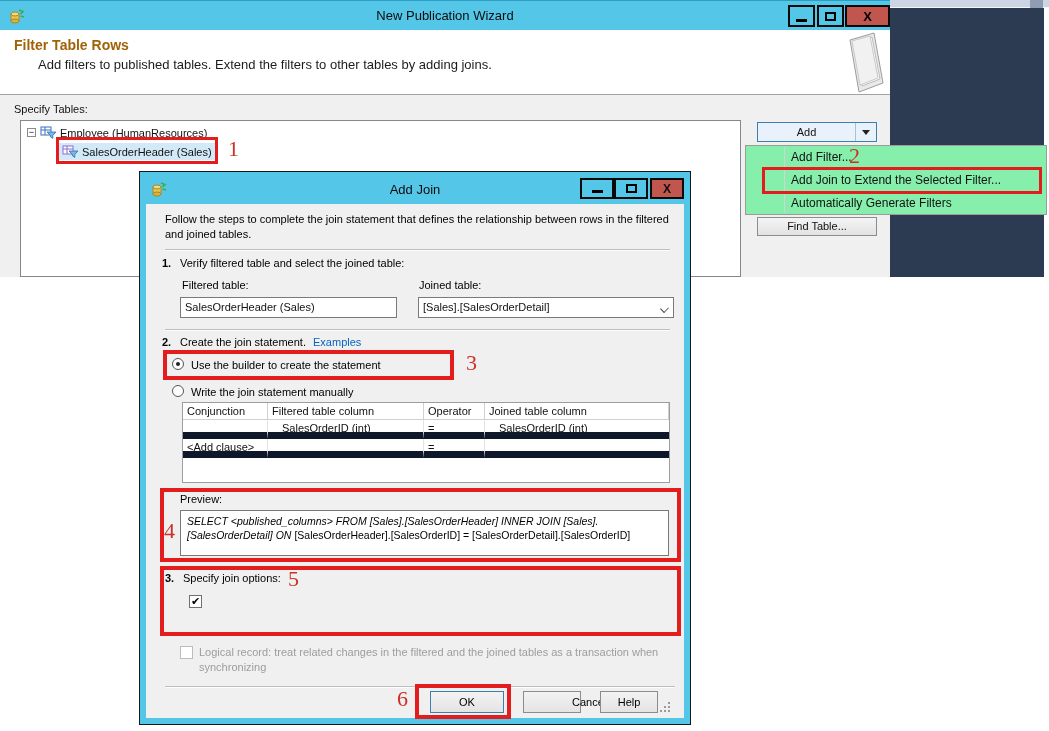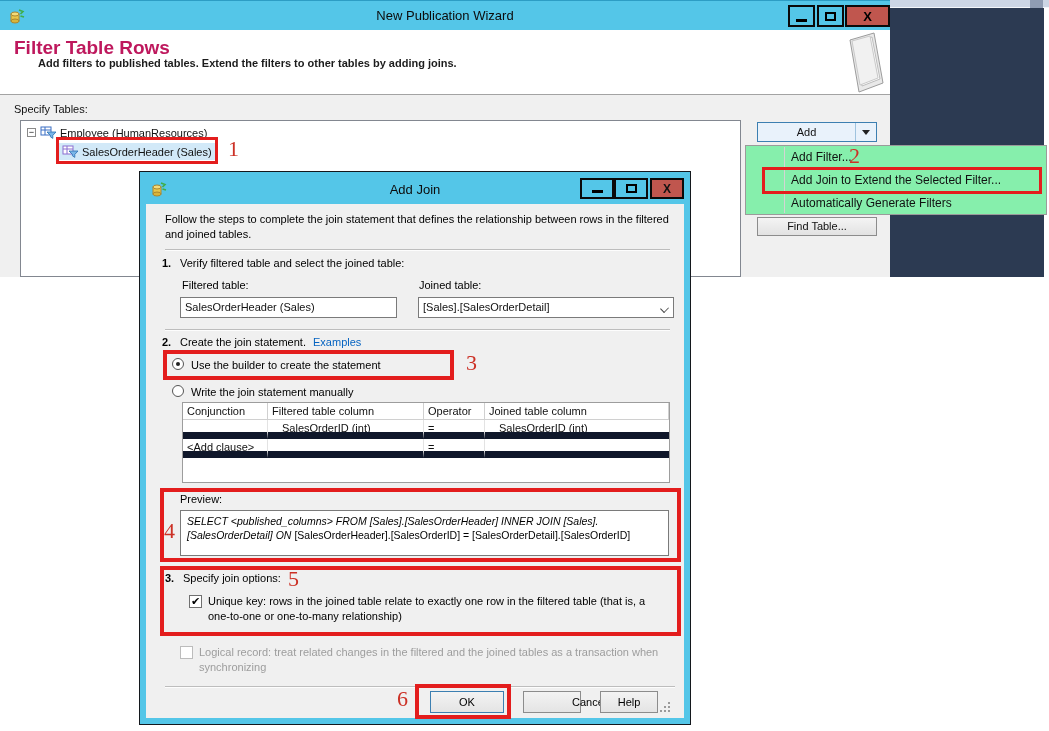--- a/index.html
+++ b/index.html
@@ -16,22 +16,22 @@
   #wizard { left:0; top:0; width:890px; height:277px; background:#f0f0f0; overflow:visible; }
   #wizard-titlebar { left:0; top:0; width:890px; height:30px; background:#54c6e8; border-top:1px solid #2d9dc4; }
   .win-title { width:100%; text-align:center; font-size:13px; color:#0c0c0c; line-height:30px; }
   .winbtn { position:absolute; top:4px; height:22px; border:2px solid #0a0a0a; background:#54c6e8;
             display:flex; align-items:center; justify-content:center; }
   .winbtn.close { background:#c0564e; color:#000; font-weight:bold; font-size:13px; }
   .glyph-min { width:11px; height:3px; background:#000; margin-top:8px; }
   .glyph-max { width:11px; height:9px; border:2px solid #000; background:transparent; }
 
   #wizard-header { left:0; top:30px; width:890px; height:65px; background:#ffffff; border-bottom:1px solid #a3a3a3; }
-  .page-title { position:absolute; left:14px; top:7px; font-size:19px; font-weight:bold; color:#be185d; }
-  .page-subtitle { position:absolute; left:38px; top:27px; font-size:11px; color:#1c1c1c;font-weight:bold; }
+  .page-title { position:absolute; left:14px; top:7px; font-size:14px; font-weight:bold; color:#a16207; }
+  .page-subtitle { position:absolute; left:38px; top:27px; font-size:13px; color:#1c1c1c; }
 
   #filtered-tables-label { left:14px; top:103px; font-size:11px; }
   #tree-box { left:20px; top:120px; width:721px; height:157px; background:#fff; border:1px solid #828790; }
   .tree-row { position:absolute; display:flex; align-items:center; font-size:11px; white-space:nowrap; }
   .expander { width:9px; height:9px; border:1px solid #898989; background:#fff; font-size:9px; line-height:7px;
               text-align:center; color:#000; margin-right:4px; }
   .tree-sel { background:#d2e9f8; padding:1px 3px; display:flex; align-items:center; }
 
   
   #add-button { left:757px; top:122px; width:120px; height:20px; border:1px solid #3c7fb1; background:#e9f2fb;
@@ -261,21 +261,20 @@
   </div>
 
   <div class="dtext" style="left:34px; top:315px;">Preview:</div>
   <div class="abs" id="preview-box">
     <span class="sql-i">SELECT &lt;published_columns&gt; FROM [Sales].[SalesOrderHeader] INNER JOIN [Sales].[SalesOrderDetail] ON </span><span>[SalesOrderHeader].[SalesOrderID] = [SalesOrderDetail].[SalesOrderID]</span>
   </div>
 
   <div class="dtext stepnum" style="left:19px; top:394px;">3.</div>
   <div class="dtext" style="left:37px; top:394px;">Specify join options:</div>
   <div class="checkbox" style="left:43px; top:417px;"><span>✔</span></div>
-  <div class="cb-label" style="left:62px; top:416px; width:452px;">Unique key: rows in the joined table relate to exactly one row in the filtered table (that is, a one-to-one or one-to-many relationship)</div>
 
   <div class="checkbox disabled" style="left:34px; top:468px;"></div>
   <div class="cb-label disabled" style="left:53px; top:467px; width:470px;">Logical record: treat related changes in the filtered and the joined tables as a transaction when synchronizing</div>
 
   <div class="etched" style="left:19px; top:508px; width:510px;"></div>
 
   <div class="btn default" style="left:284px; top:513px; width:74px;">OK</div>
   <div class="btn" style="left:377px; top:513px; width:58px;padding-left:48px;">Cancel</div>
   <div class="btn" style="left:454px; top:513px; width:58px;">Help</div>
 

